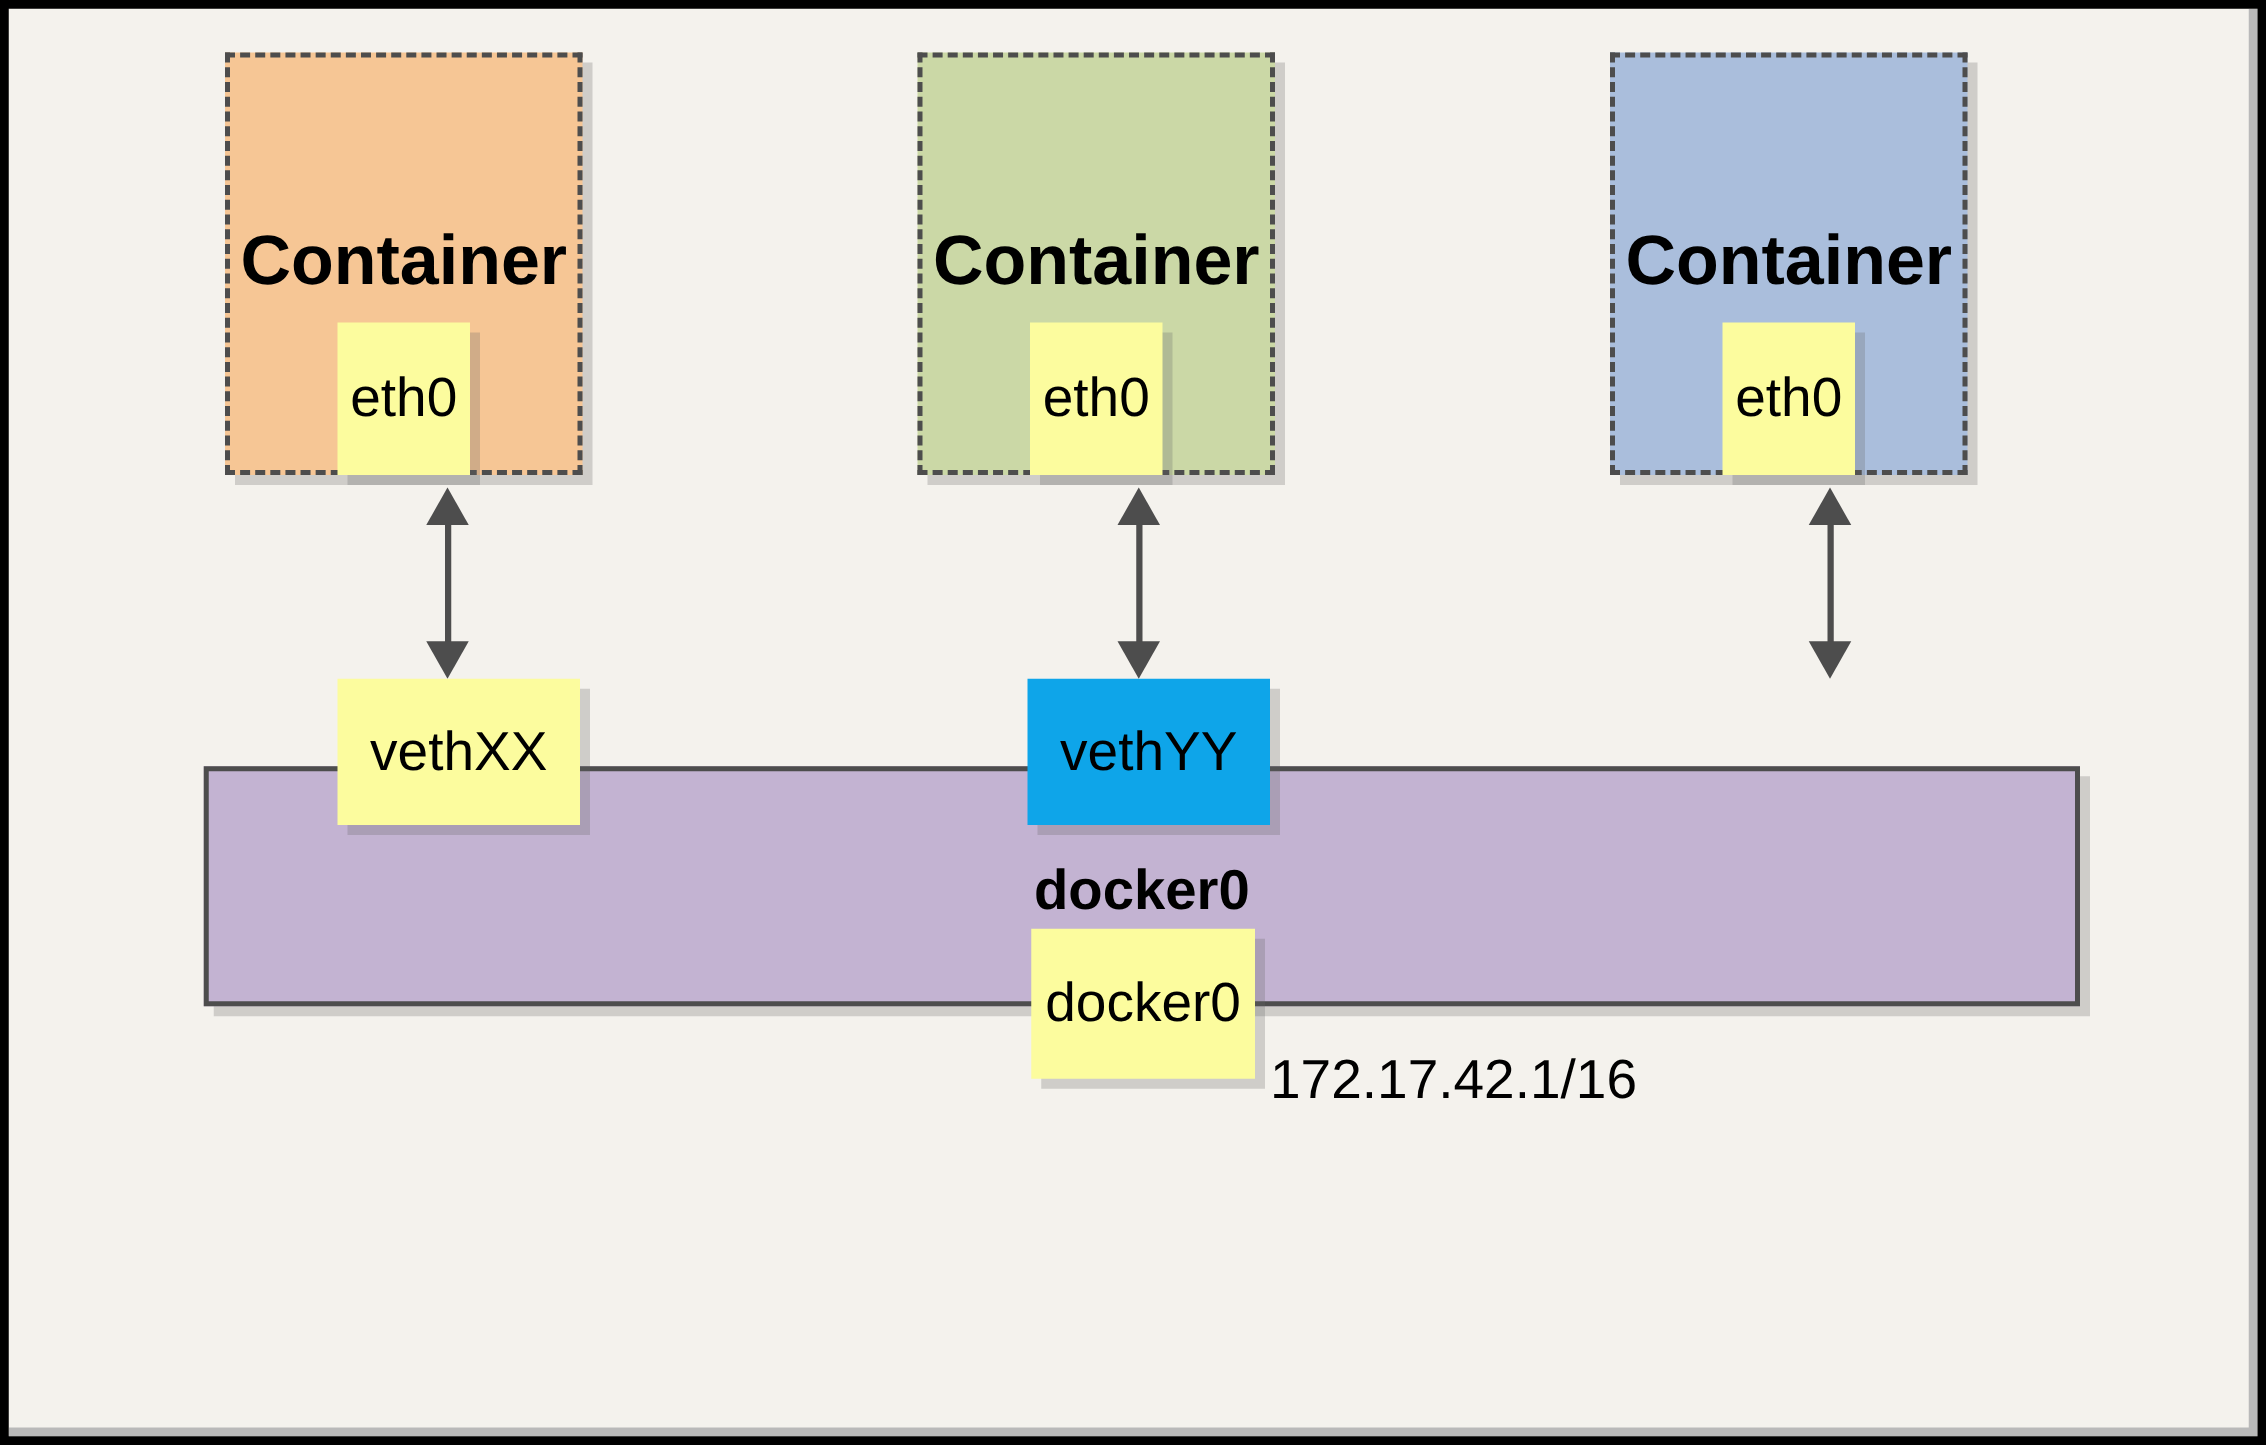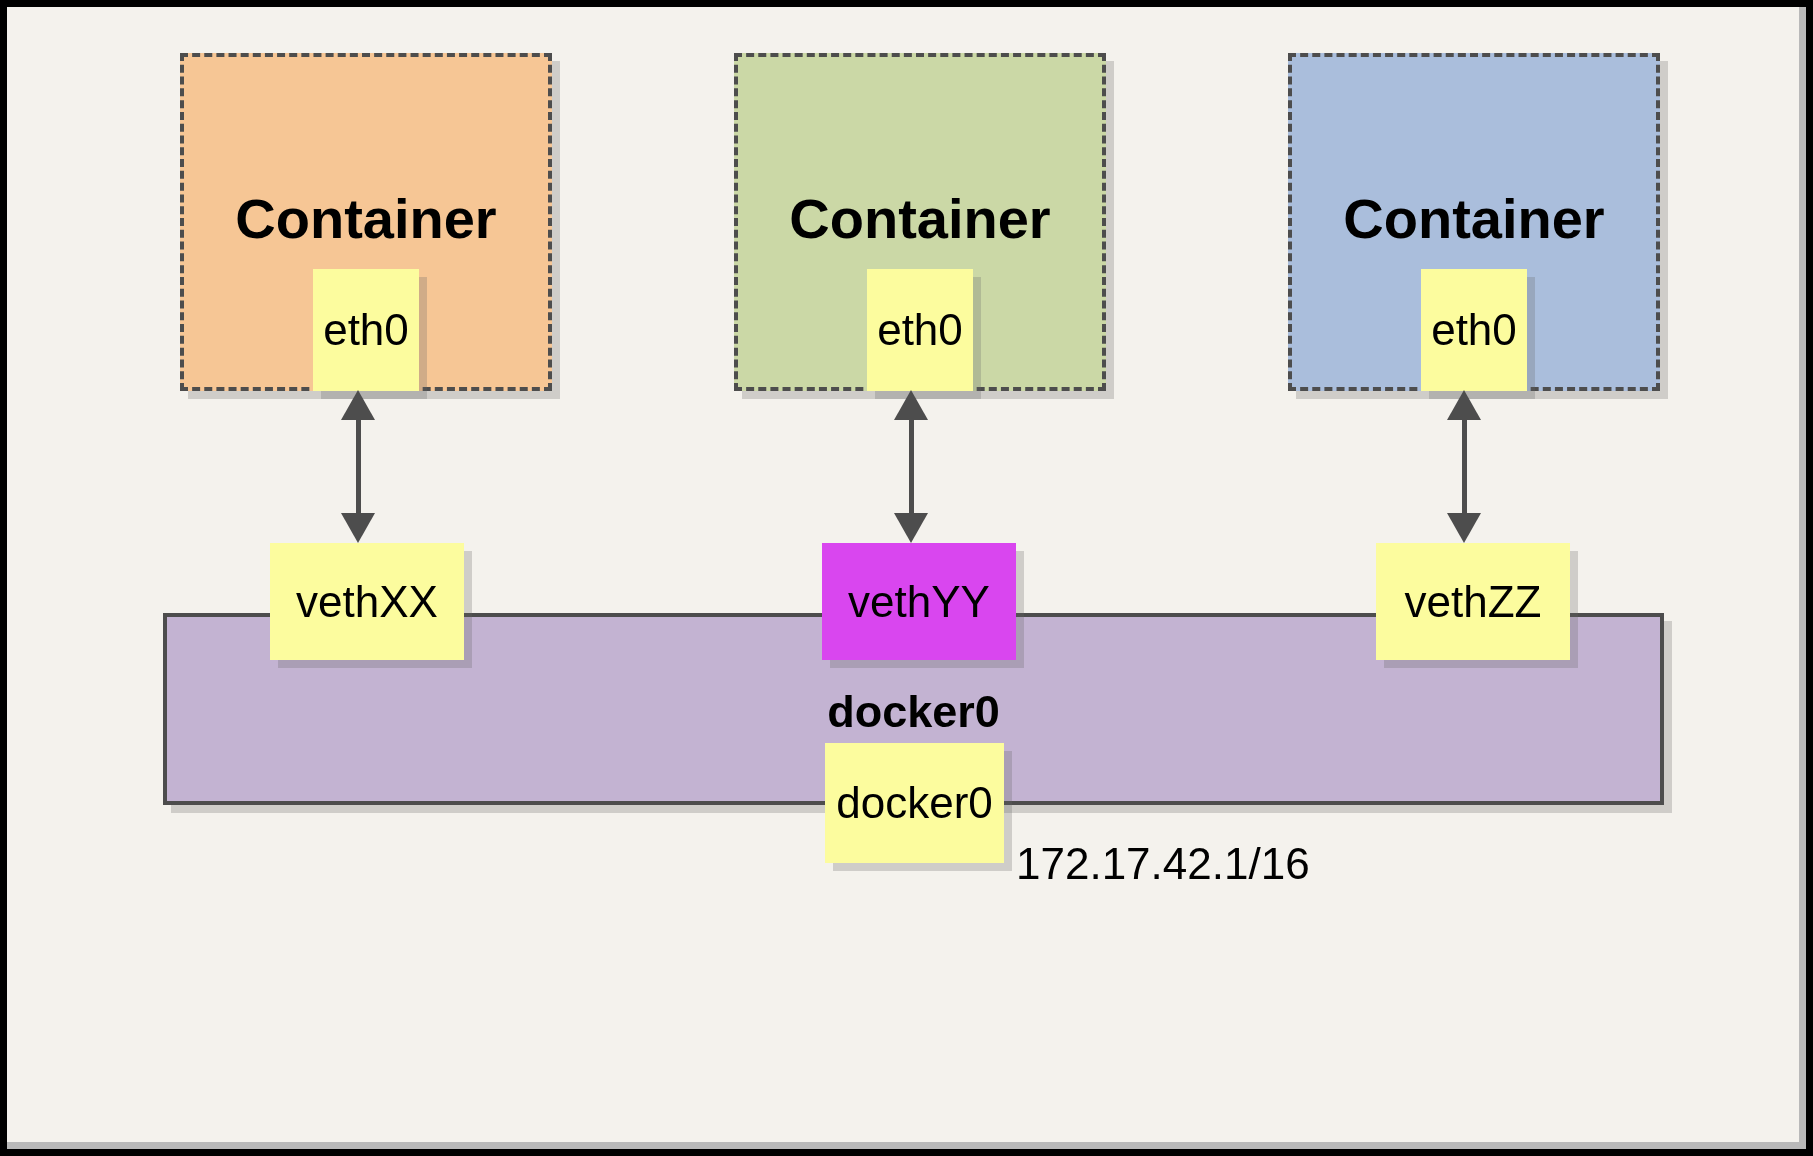--- a/index.html
+++ b/index.html
@@ -11,21 +11,21 @@
     width:1813px;height:1156px;
     background:#F4F2ED;
     border:7px solid #000;
     box-shadow:inset -7px -7px 0 0 #b9b9b9;
     overflow:hidden;
   }
 
   
   .cbox{
     position:absolute;
-    top:46px;width:372px;height:338px;
+    top:35px;width:286px;height:338px;
     border:4px dashed #4d4d4d;
     box-shadow:8px 8px 0 0 rgba(100,100,100,0.26);
     display:flex;align-items:center;justify-content:center;
   }
   .cbox .clabel{
     font-size:56px;font-weight:bold;letter-spacing:0px;
     transform:translateY(-4px);
   }
 
   
@@ -119,25 +119,22 @@
   </div>
   <div class="arrow" style="left:1440px;">
     <div class="head-up"></div>
     <div class="shaft"></div>
     <div class="head-down"></div>
   </div>
 
   <div class="note veth" style="left: 263px; background-color: rgb(252, 252, 158);">
     <span>vethXX</span>
   </div>
-  <div class="note veth" style="left: 815px; background-color: #d946ef;">
+  <div class="note veth" style="left: 815px; background-color: #0ea5e9;">
     <span>vethYY</span>
-  </div>
-  <div class="note veth" style="left: 1369px; background-color: rgb(252, 252, 158);">
-    <span>vethZZ</span>
   </div>
 
   <div class="note" id="bridge-if" style="background-color: rgb(252, 252, 158);">
     <span>docker0</span>
   </div>
 
   <div id="bridge-ip">172.17.42.1/16</div>
 
 
 </div>

